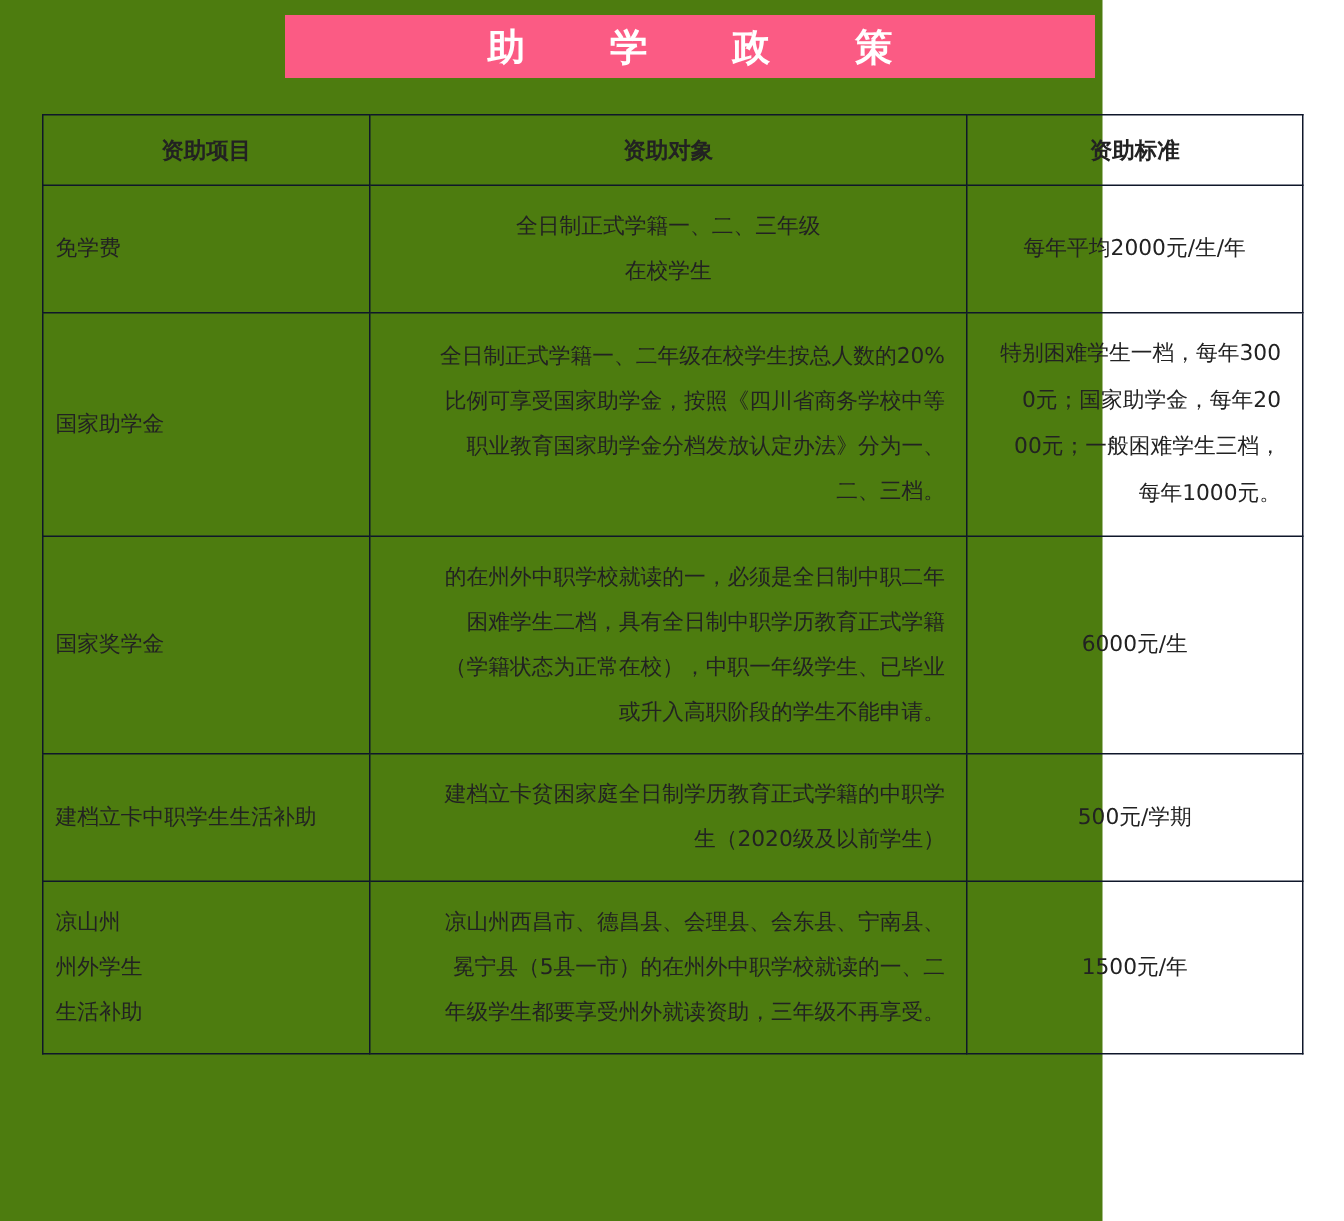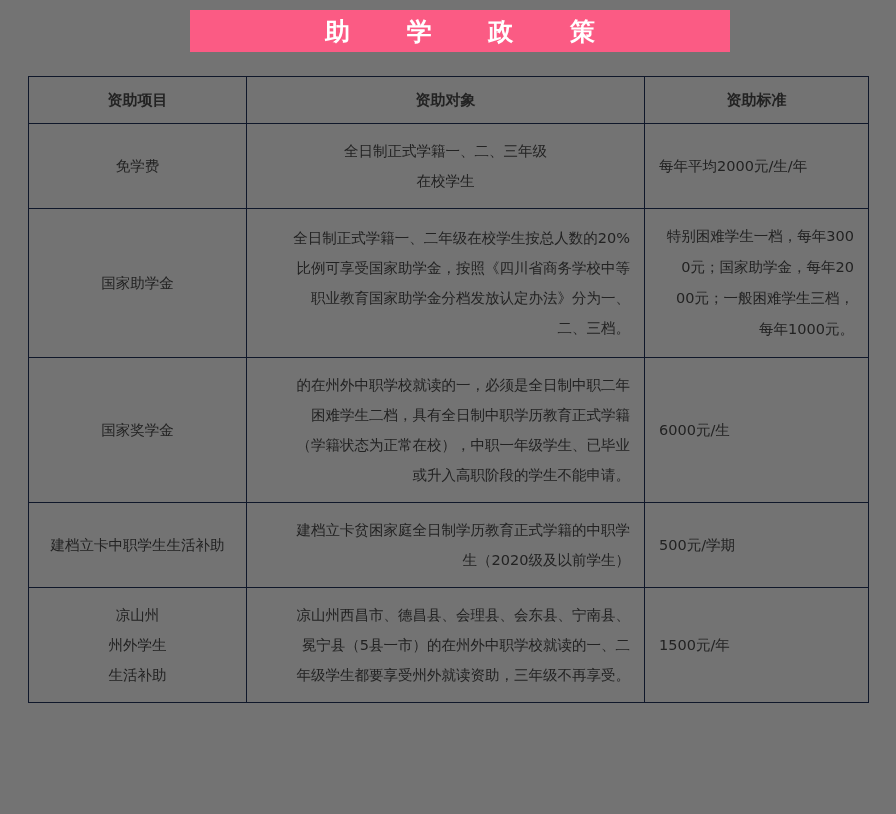--- a/index.html
+++ b/index.html
@@ -9,23 +9,23 @@
   }
   body {
     width: 896px;
     height: 814px;
     font-family: "Liberation Sans", sans-serif;
     color: #1a1a1a;
     overflow: hidden;
   }
   .page {
     position: relative;
-    width: 896px;
+    width: 735px;
     height: 814px;
-    background: #737373;
+    background: #4d7c0f;
   }
   .title-banner {
     position: absolute;
     left: 190px;
     top: 10px;
     width: 540px;
     height: 42px;
     background: #fb5b84;
     display: flex;
     align-items: center;
@@ -63,32 +63,32 @@
     text-align: center;
     font-weight: bold;
     height: 44px;
     font-size: 15px;
   }
   col.c1 { width: 218px; }
   col.c2 { width: 398px; }
   col.c3 { width: 224px; }
 
   td.cell-item {
-    text-align: center;
     padding: 10px 8px;
   }
   td.cell-target {
     text-align: right;
     padding: 12px 14px;
   }
   td.cell-target.center {
     text-align: center;
     margin-left: 20px;
   }
   td.cell-std {
+    text-align: center;
     padding: 12px 14px;
   }
   td.cell-std.just {
     text-align: right;
     line-height: 31px;
   }
   .lines span {
     display: block;
   }
 </style>

